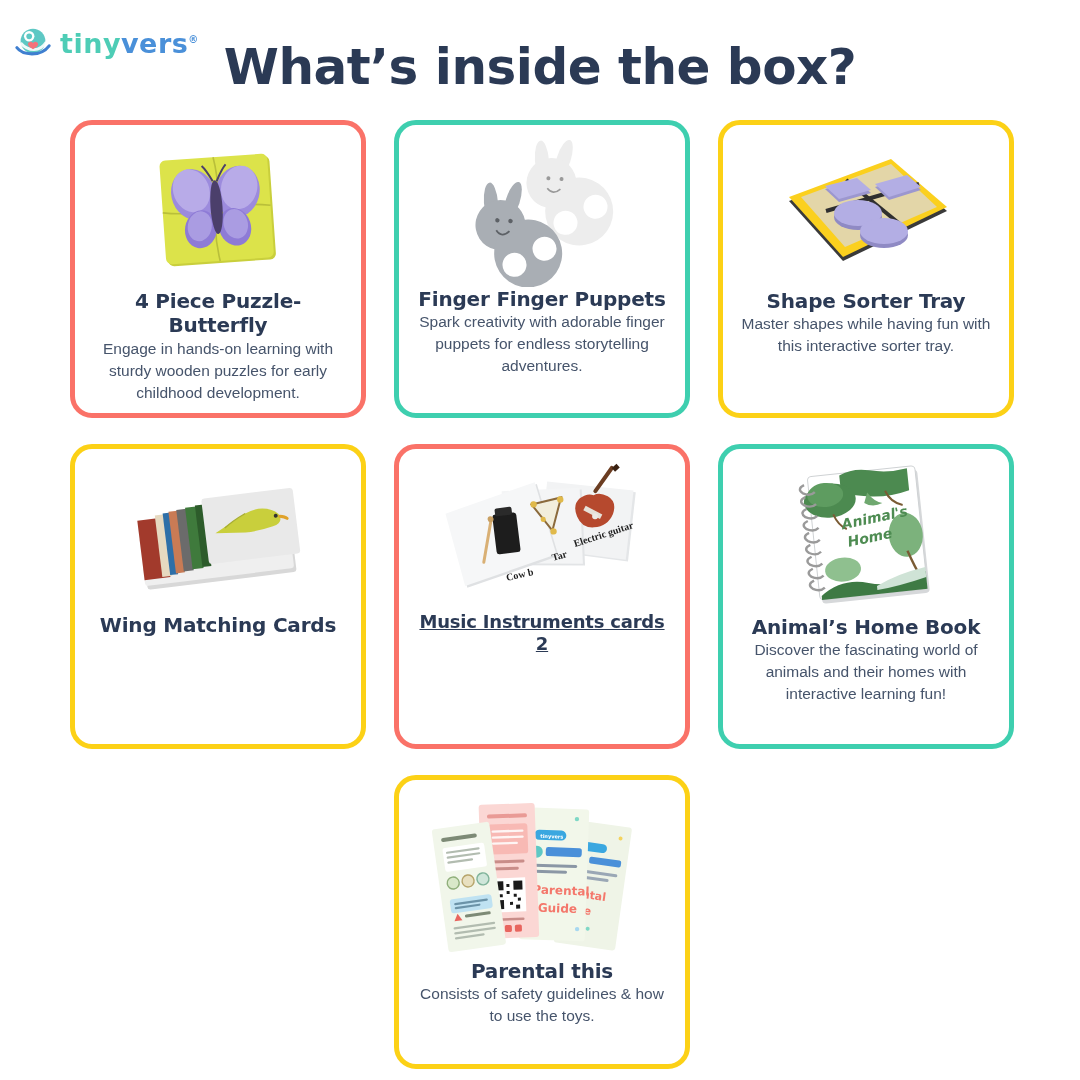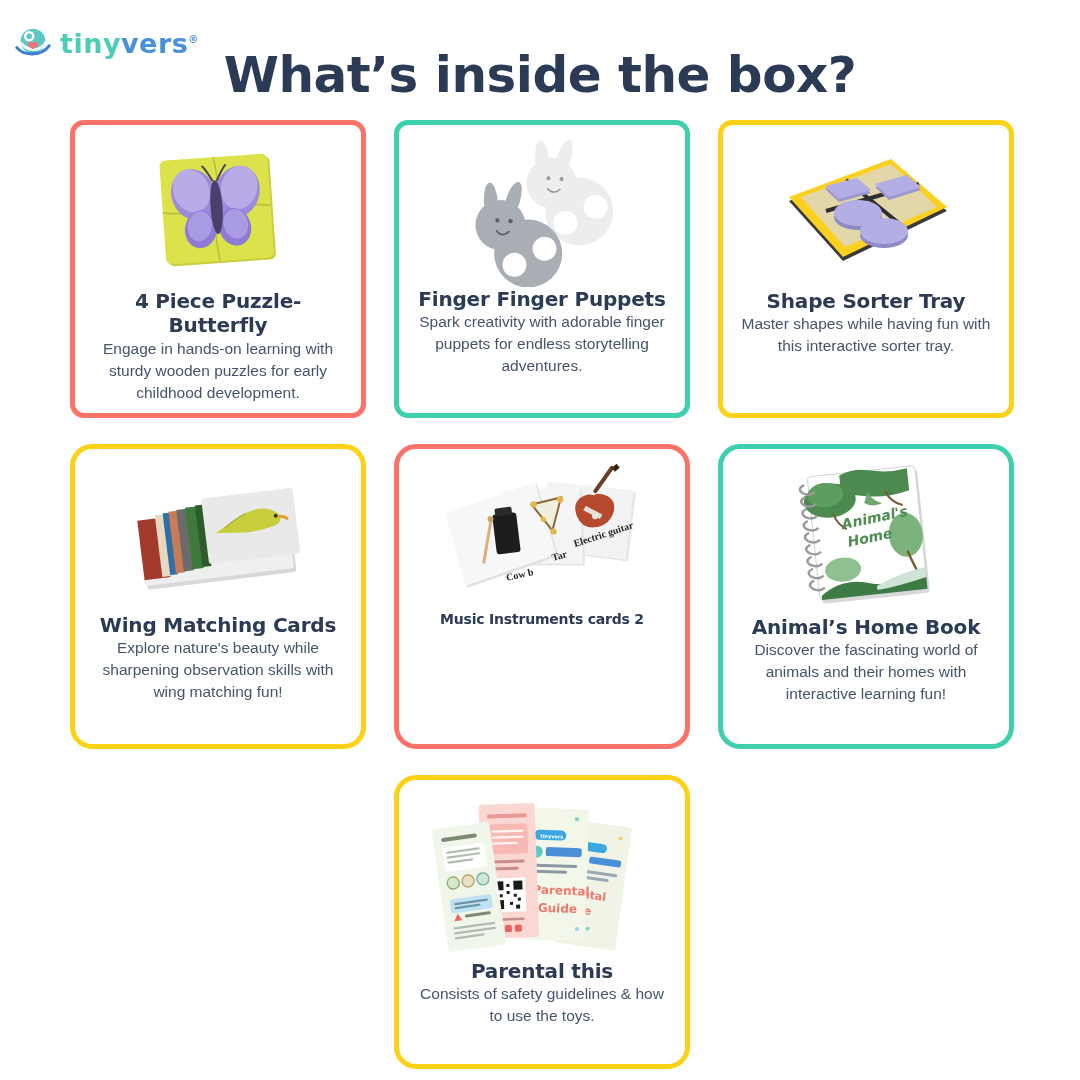--- a/index.html
+++ b/index.html
@@ -51,21 +51,20 @@
   .page-title {
     position: absolute;
     left: 0; right: 0;
     top: 38px;
     text-align: center;
     font-family: "DejaVu Sans", sans-serif;
     font-size: 50px;
     font-weight: 700;
     letter-spacing: -0.5px;
     color: #2B3A55;
-    margin-top: 8px;
   }
 
   
   .grid {
     position: absolute;
     left: 70px;
     top: 120px;
     width: 945px;
     display: flex;
     flex-wrap: wrap;
@@ -75,21 +74,21 @@
   .card {
     width: 296px;
     background: #ffffff;
     border: 5px solid #cccccc;
     border-radius: 22px;
     padding: 14px 16px 18px;
     display: flex;
     flex-direction: column;
     align-items: center;
   }
-  .card.h1 { height: 298px; border-radius: 14px; }
+  .card.h1 { height: 298px; }
   .card.h2 { height: 305px; }
   .card.h3 { height: 294px; }
 
   .card.coral  { border-color: #FA7268; }
   .card.teal   { border-color: #3ECFAF; }
   .card.yellow { border-color: #FCD116; }
 
   .card-figure {
     width: 100%;
     display: flex;
@@ -100,21 +99,21 @@
 
   .card-title {
     font-family: "DejaVu Sans", sans-serif;
     font-size: 20px;
     font-weight: 700;
     color: #2B3A55;
     text-align: center;
     line-height: 1.22;
     letter-spacing: -0.2px;
   }
-  .card-title.small { font-size: 14px; }
+  .card-title.small { font-size: 18px; text-decoration: underline; }
 
   .card-desc {
     font-family: "Liberation Sans", sans-serif;
     font-size: 15.5px;
     line-height: 1.42;
     color: #46546B;
     text-align: center;
   }
 
   
@@ -250,21 +249,20 @@
             <g transform="translate(96,44)">
               <path d="M2 26 L34 10 q12 -5 22 -2 q10 3 12 9 q2 7 -8 9 q-14 3 -28 3 z" fill="#C9CF3C"></path>
               <path d="M34 10 q-14 6 -22 12" stroke="#A8AE30" stroke-width="1.4" fill="none"></path>
               <circle cx="64" cy="16" r="2" fill="#333"></circle>
               <path d="M68 17 q5 1 7 3" stroke="#E0A22A" stroke-width="3" fill="none" stroke-linecap="round"></path>
             </g>
           </g>
         </svg>
       </div>
       <div class="card-title">Wing Matching Cards</div>
-      <div class="card-desc">Explore nature's beauty while sharpening observation skills with wing matching fun!</div>
     </div>
 
     <div class="card coral h2" style="border-color: rgb(250, 114, 104);">
       <div class="card-figure">
         <svg class="art" width="215" height="148" viewBox="0 0 215 148">
           <g>
             <g transform="rotate(-6 100 75)">
               <path d="M120 22 L205 40 L190 108 L106 88 Z" fill="#e4e6e8"></path>
               <path d="M118 20 L203 38 L188 106 L104 86 Z" fill="#f2f3f4"></path>
             </g>

